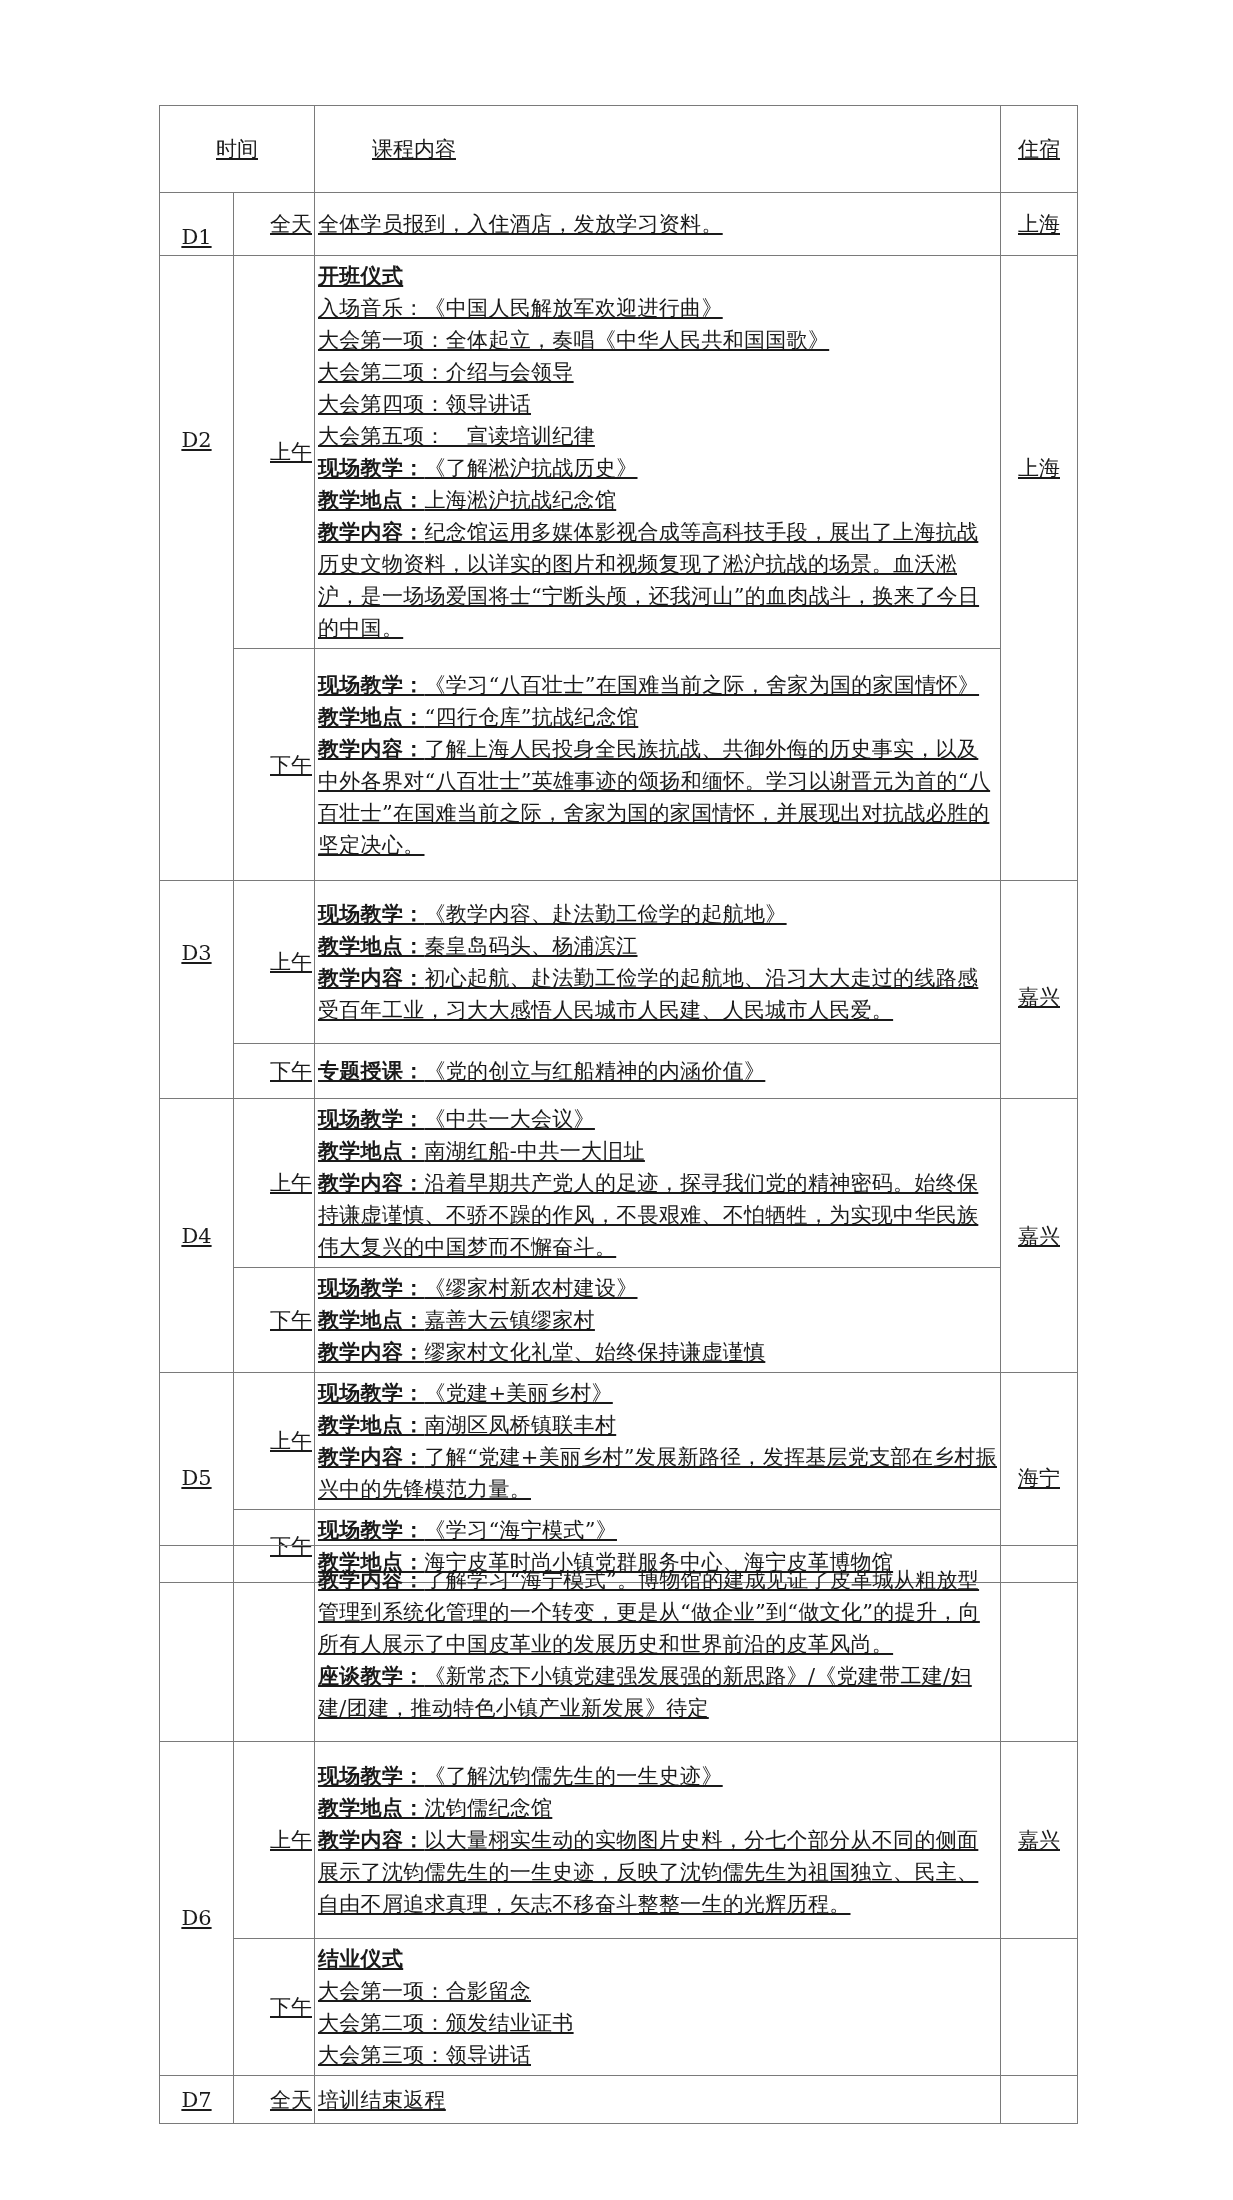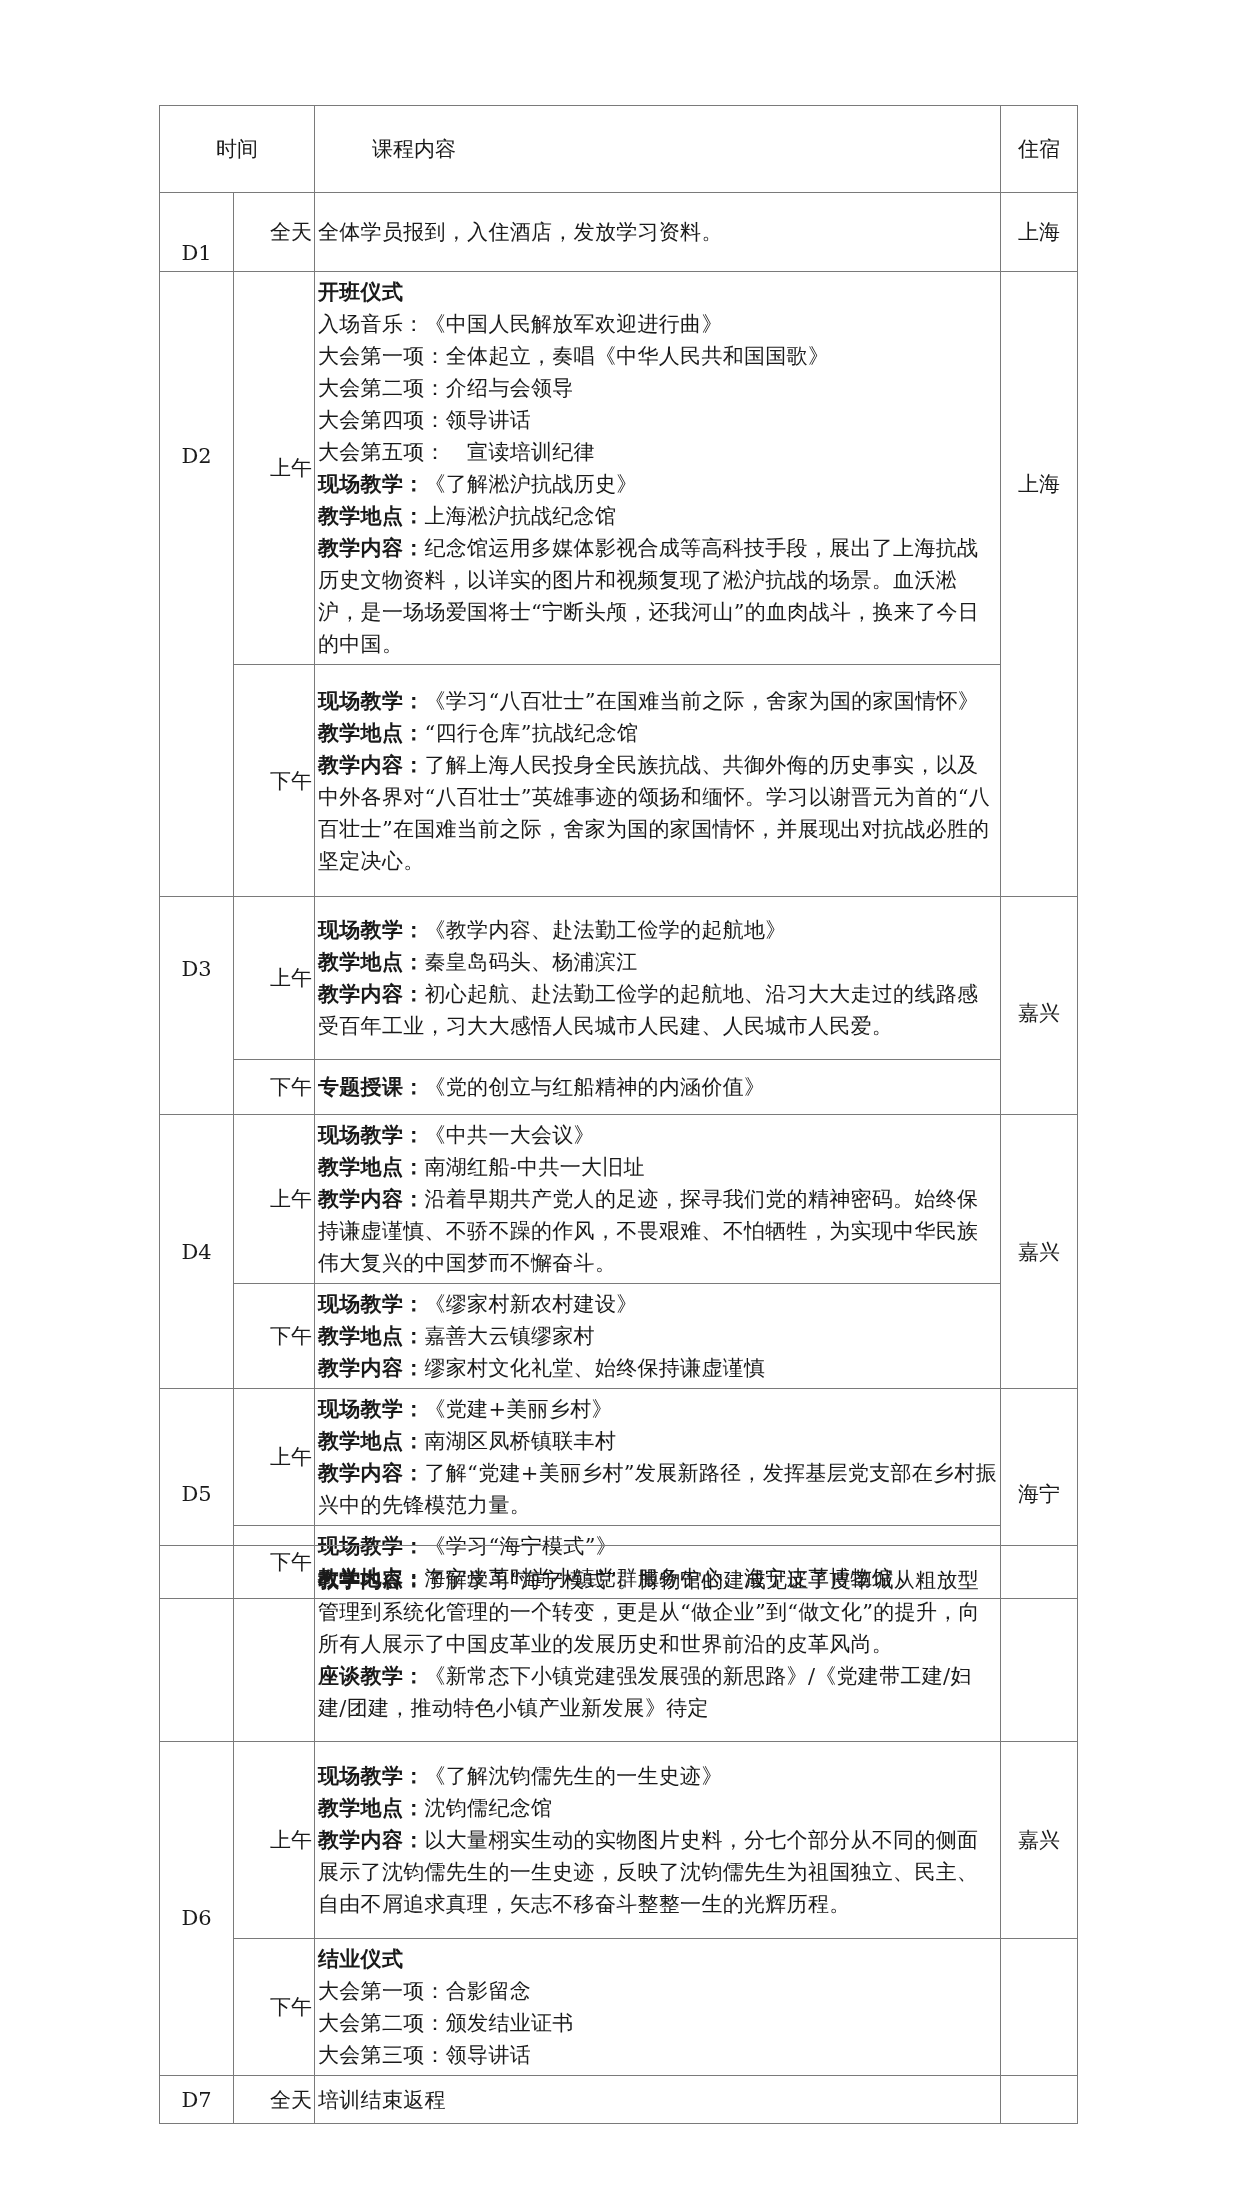--- a/index.html
+++ b/index.html
@@ -1,18 +1,18 @@
 <!DOCTYPE html>
 <html><head>
 <meta charset="utf-8">
 <style>
   html, body { margin:0; padding:0; background:#ffffff; }
   body { width:1233px; height:2200px; position:relative; overflow:hidden;
          font-family: "DejaVu Serif", "Liberation Serif", serif; color:#1a1a1a; }
-  table.sched { position:absolute; left:159px; border-collapse:collapse; table-layout:fixed; width:918px; }
+  table.sched { position:absolute; left:159px; border-collapse:collapse; table-layout:fixed; width:918px;text-decoration:underline; }
   table.sched td { border:1.5px solid #7a7a7a; padding:0 2px; vertical-align:middle; font-size:21px; line-height:32px; }
   col.c-day { width:74px; } col.c-half { width:81px; } col.c-content { width:686px; } col.c-stay { width:77px; }
   .hdr td { height:86px; font-size:22px; }
   .center { text-align:center; }
   .right { text-align:right; }
   .day { text-align:center; }
   .content { padding:4px 2px 4px 3px !important; letter-spacing:0.3px; }
   .line { display:block; }
   .b { font-weight:bold; }
   #t1 { top:105px; }
@@ -27,21 +27,21 @@
       <col class="c-half">
       <col class="c-content">
       <col class="c-stay">
     </colgroup>
   <tbody>
       <tr class="hdr">
     <td colspan="2" class="center">时间</td>
     <td style="padding-left:57px">课程内容</td>
     <td class="center">住宿</td>
   </tr>
-  <tr style="height:79px">
+  <tr style="height:63px">
     <td class="day" style="vertical-align:bottom;padding-bottom:2px">D1</td>
     <td class="right">全天</td>
     <td class="content"><span class="list"><span class="line"><span>全体学员报到，入住酒店，发放学习资料。</span></span></span></td>
     <td class="center">上海</td>
   </tr>
   <tr style="height:385px">
     <td class="day" rowspan="2" style="vertical-align:top;padding-top:168px">D2</td>
     <td class="right">上午</td>
     <td class="content"><span class="list"><span class="line"><span class="b">开班仪式</span></span><span class="line"><span>入场音乐：《中国人民解放军欢迎进行曲》</span></span><span class="line"><span>大会第一项：全体起立，奏唱《中华人民共和国国歌》</span></span><span class="line"><span>大会第二项：介绍与会领导</span></span><span class="line"><span>大会第四项：领导讲话</span></span><span class="line"><span>大会第五项：　宣读培训纪律</span></span><span class="line"><span class="b">现场教学：</span><span>《了解淞沪抗战历史》</span></span><span class="line"><span class="b">教学地点：</span><span>上海淞沪抗战纪念馆</span></span><span class="line"><span class="b">教学内容：</span><span>纪念馆运用多媒体影视合成等高科技手段，展出了上海抗战历史文物资料，以详实的图片和视频复现了淞沪抗战的场景。血沃淞沪，是一场场爱国将士“宁断头颅，还我河山”的血肉战斗，换来了今日的中国。</span></span></span></td>
     <td class="center" rowspan="2" style="vertical-align:top;padding-top:196px">上海</td>

